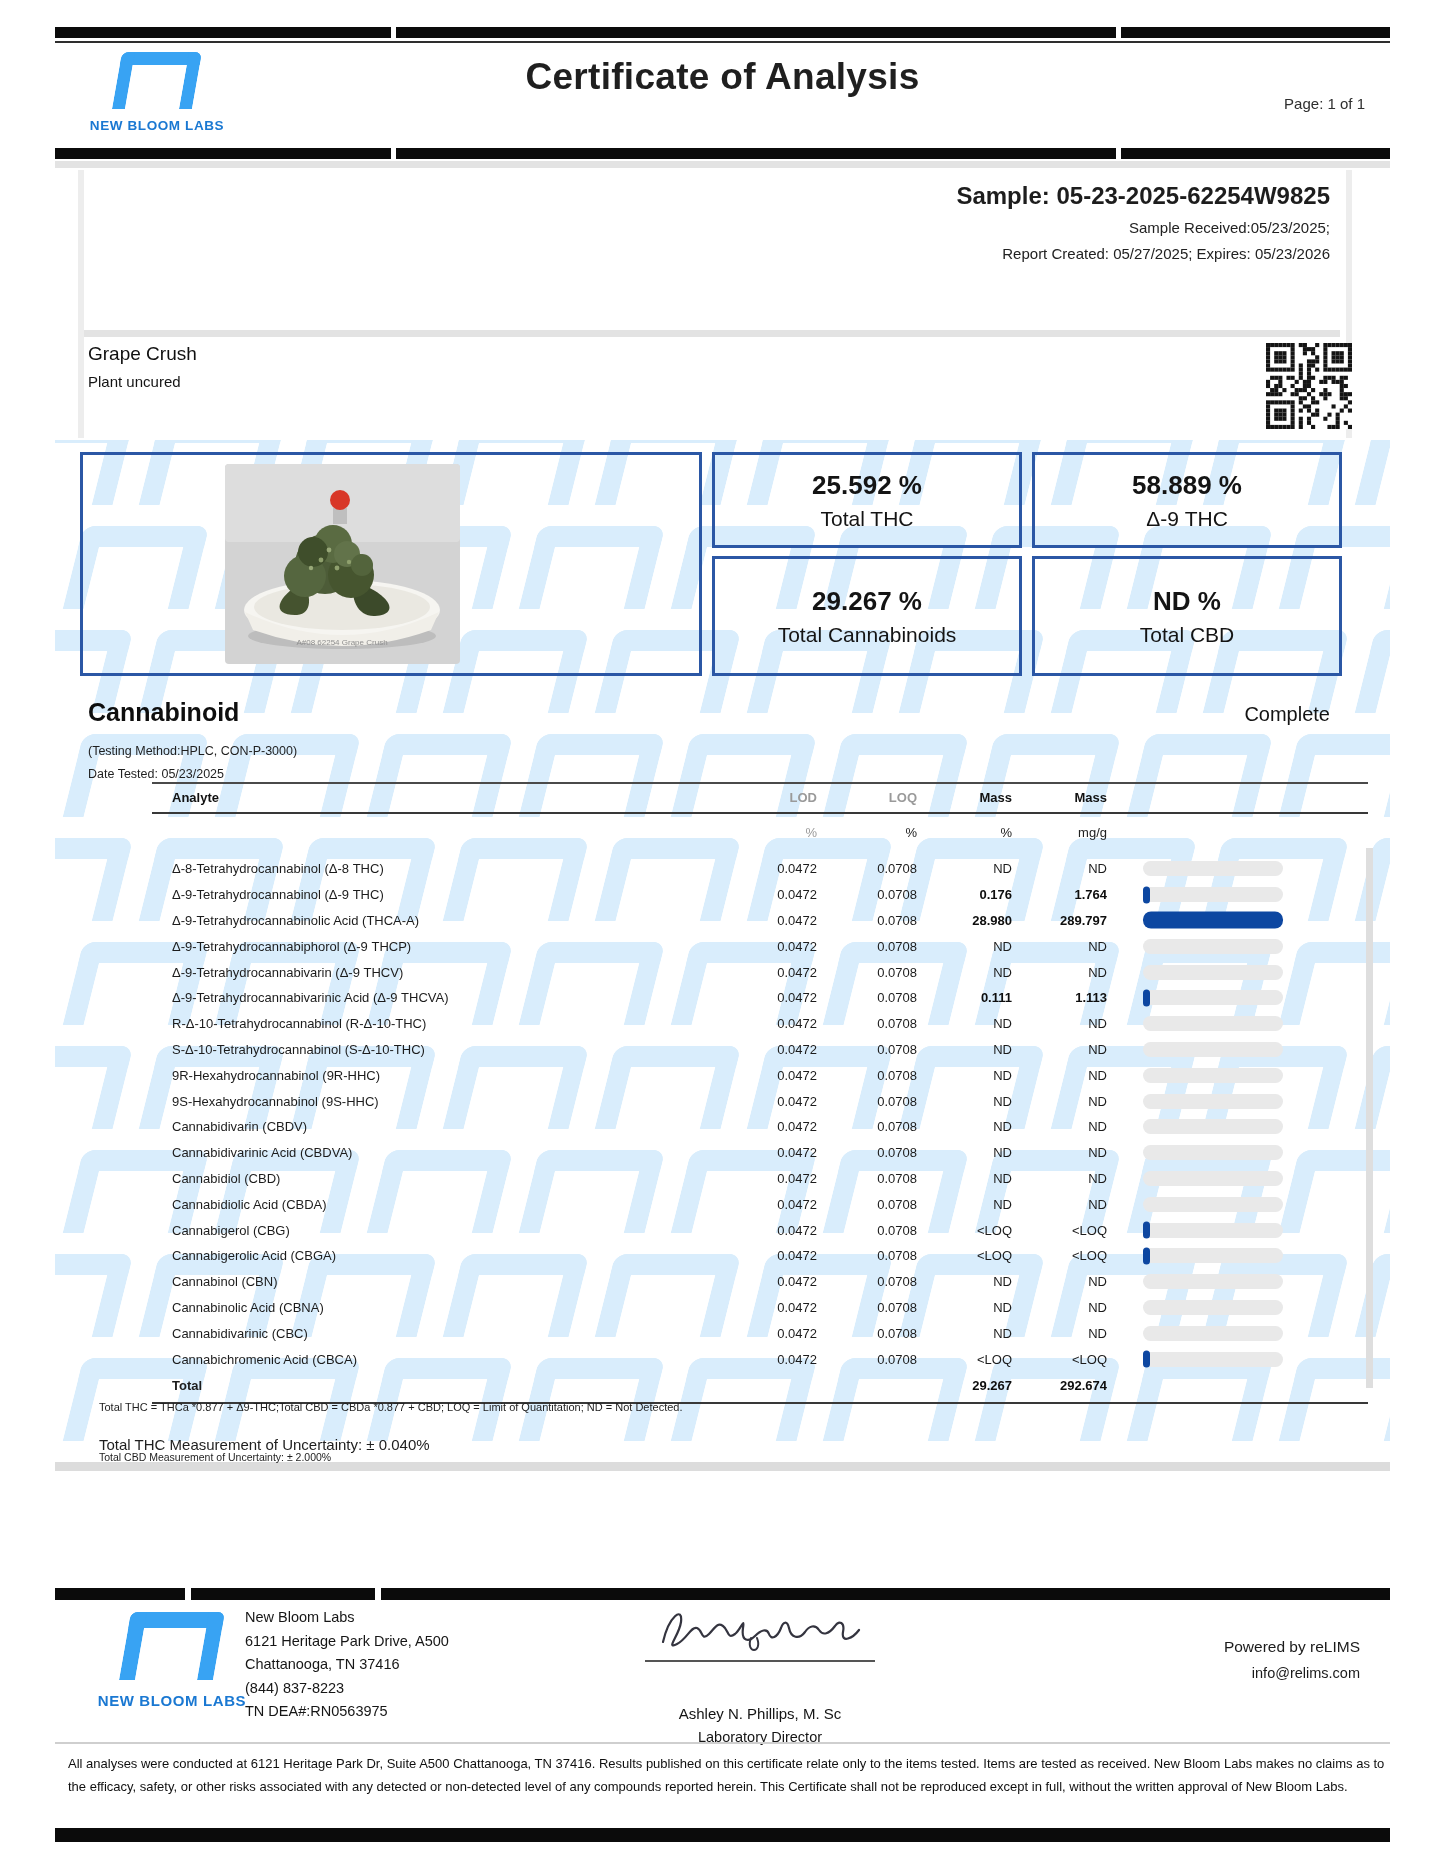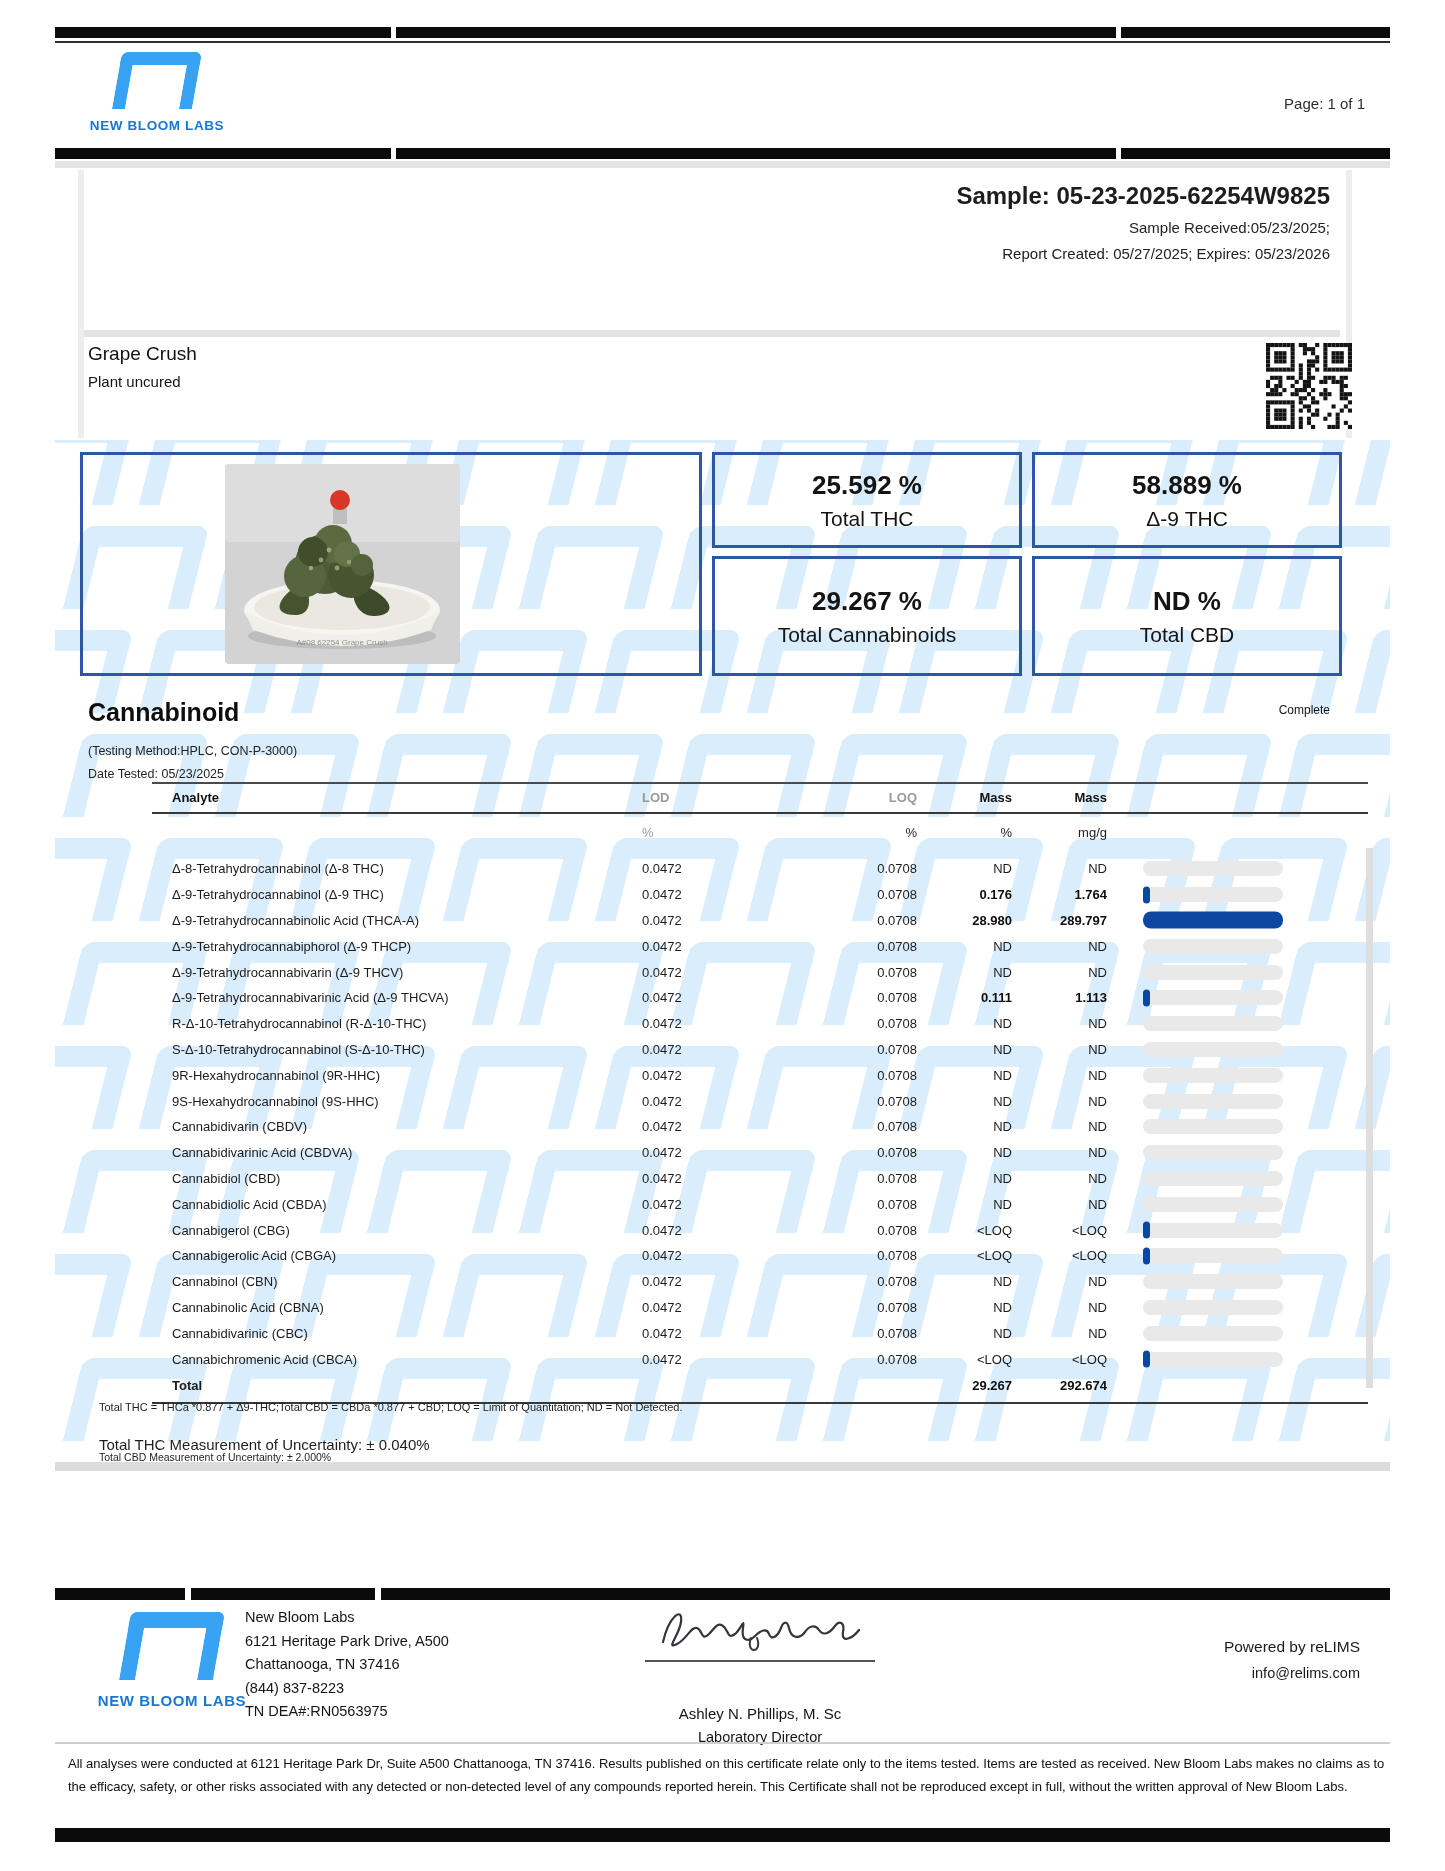--- a/index.html
+++ b/index.html
@@ -48,33 +48,33 @@
   .rbox .val{font-size:26px;font-weight:700;color:#141414;}
   .rbox .lbl{font-size:21px;color:#141414;margin-top:6px;}
   #rbox1{top:452px;left:712px;width:304px;height:90px;}
   #rbox2{top:452px;left:1032px;width:304px;height:90px;}
   #rbox3{top:556px;left:712px;width:304px;height:114px;}
   #rbox4{top:556px;left:1032px;width:304px;height:114px;}
 
   
   .sec-title{position:absolute;top:698px;left:88px;font-size:25px;font-weight:700;
              color:#0e0e0e;z-index:1;}
-  .sec-status{position:absolute;top:703px;right:115px;font-size:12px;color:#141414;z-index:1;}
+  .sec-status{position:absolute;top:703px;right:115px;font-size:20px;color:#141414;z-index:1;}
   .sec-method{position:absolute;top:744px;left:88px;font-size:12.5px;color:#1f1f1f;z-index:1;}
   .sec-date{position:absolute;top:767px;left:88px;font-size:12.5px;color:#1f1f1f;z-index:1;}
 
   .ctable{position:absolute;top:782px;left:152px;width:1216px;z-index:1;font-size:13px;}
   .thead{display:flex;border-top:2px solid #4a4a4a;border-bottom:2px solid #383838;
          padding:6px 0 7px 0;font-weight:700;color:#111;}
   .tunits{display:flex;padding:11px 0 16px 0;color:#222;}
   .trow{display:flex;align-items:center;height:25.8px;color:#1c1c1c;}
   .trow.total-row{font-weight:700;height:27px;}
   .tbot{border-bottom:2px solid #383838;margin-top:3px;}
   .c-analyte{width:470px;padding-left:20px;}
-  .c-lod{width:175px;text-align:left;}
+  .c-lod{width:175px;text-align:right;}
   .c-loq{width:100px;text-align:right;}
   .c-mp{width:95px;text-align:right;}
   .c-mg{width:95px;text-align:right;}
   .c-bar{flex:1;padding-left:36px;display:flex;align-items:center;position:relative;}
   .hd-gray{color:#9a9a9a;font-weight:700;}
   .un-gray{color:#9a9a9a;}
   .bnum{font-weight:700;color:#0e0e0e;}
   .track{display:block;width:140px;height:15px;border-radius:8px;background:#e9e9e9;}
   .fill{position:absolute;left:36px;top:50%;transform:translateY(-50%);height:17px;
         border-radius:8px;background:#0d47a1;}
@@ -218,20 +218,21 @@
 
   <div class="bar-seg" style="top:27px;left:55px;width:336px;height:11px;"></div>
   <div class="bar-seg" style="top:27px;left:396px;width:720px;height:11px;"></div>
   <div class="bar-seg" style="top:27px;left:1121px;width:269px;height:11px;"></div>
   <div class="thinline" style="top:41px;left:55px;width:1335px;height:2px;"></div>
 
   <div class="logo-wrap" style="top:52px;left:72px;width:170px;">
     <div class="logo-glyph hdr"></div>
     <div class="logo-text hdr">NEW BLOOM LABS</div>
   </div>
+  <div class="doc-title">Certificate of Analysis</div>
   <div class="page-num">Page: 1 of 1</div>
 
   <div class="bar-seg" style="top:148px;left:55px;width:336px;height:11px;"></div>
   <div class="bar-seg" style="top:148px;left:396px;width:720px;height:11px;"></div>
   <div class="bar-seg" style="top:148px;left:1121px;width:269px;height:11px;"></div>
   <div class="grayline" style="top:161px;left:55px;width:1335px;height:7px;"></div>
 
   <div class="frame" style="top:170px;left:78px;width:1262px;height:268px;"></div>
 
   <div class="sample-block">

